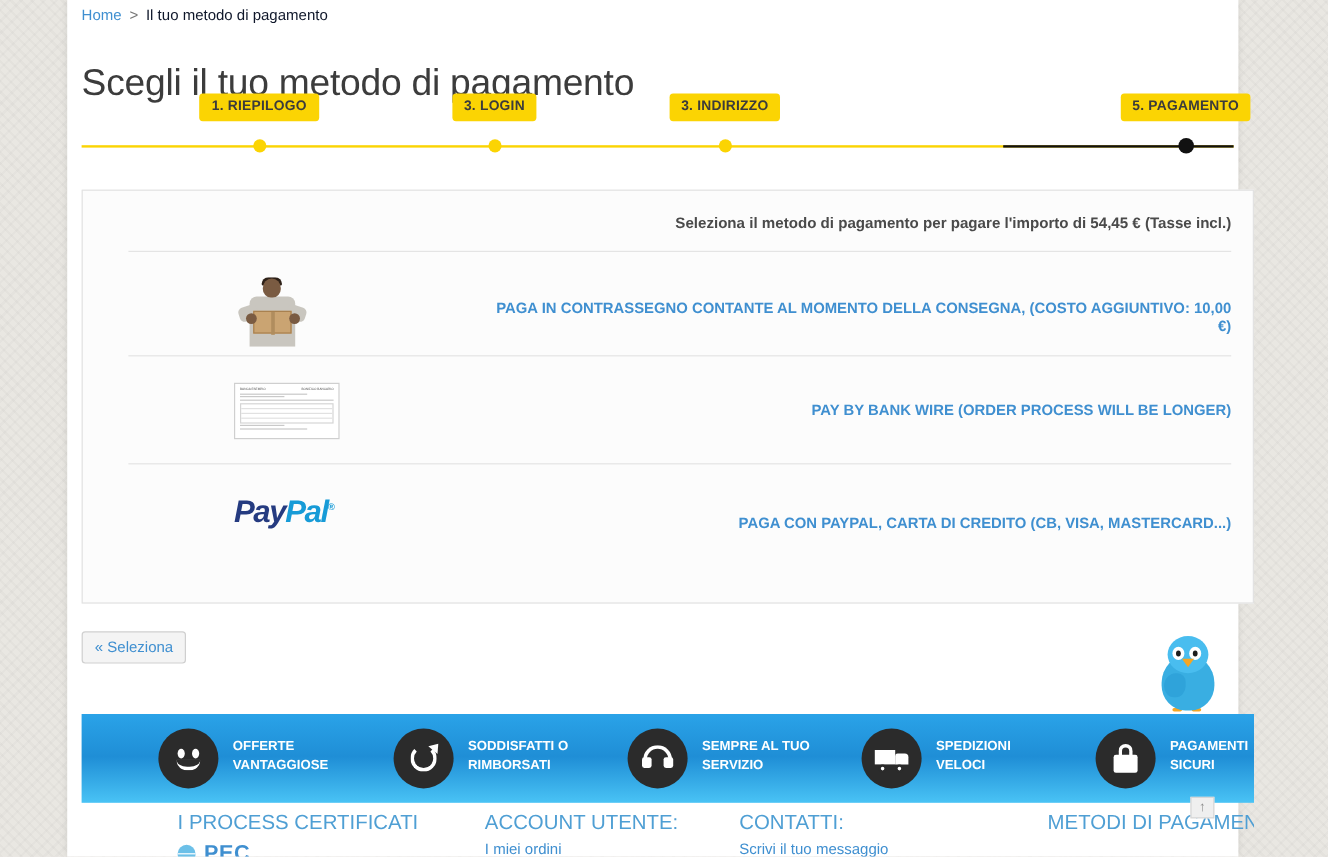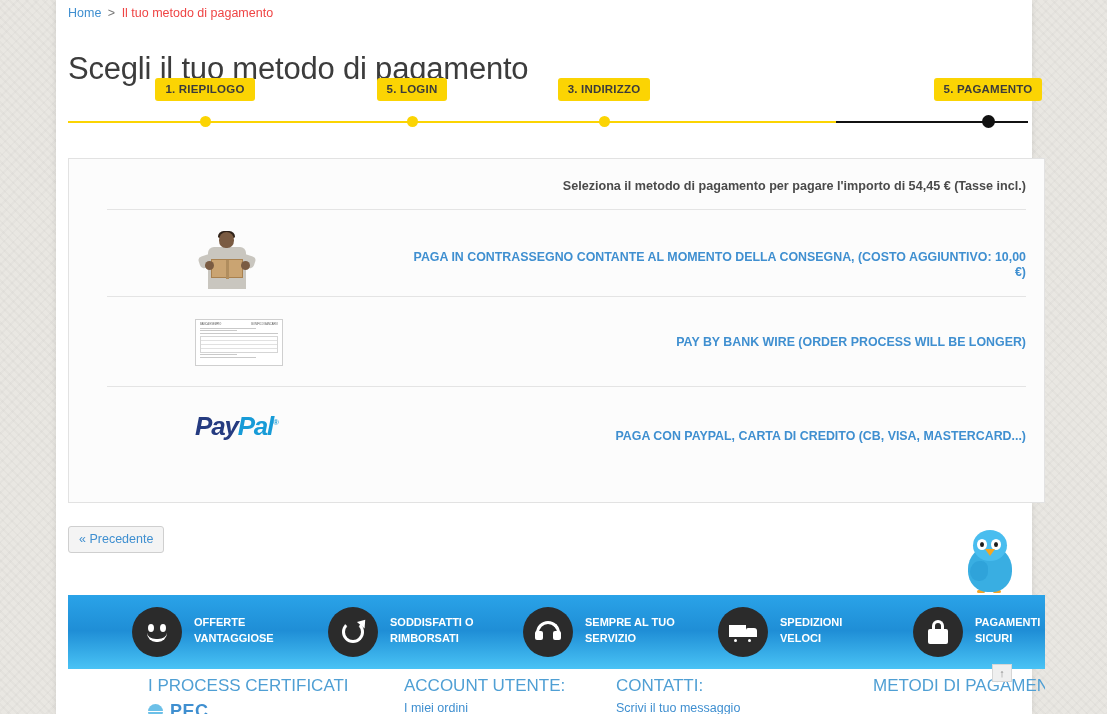--- a/index.html
+++ b/index.html
@@ -30,21 +30,21 @@
   }
   
   .breadcrumb {
     position: absolute; left: 12px; top: 6px;
     font-size: 12.5px; color: #555;
   }
   .breadcrumb a {
     color: #3f8fd0; text-decoration: none;
   }
   .breadcrumb .sep { color: #777; margin: 0 3px; }
-  .breadcrumb .cur { color: #ef4444; }
+  .breadcrumb .cur { color: #0f172a; }
 
   
   .page-title {
     position: absolute; left: 12px; top: 30px;
     font-size: 31px; font-weight: 400; color: #3c3c3c;
     letter-spacing: -0.2px;
   }
 
   
   .steps {
@@ -412,27 +412,27 @@
       <span class="cur">Il tuo metodo di pagamento</span>
     </div>
 
     <h1 class="page-title">Scegli il tuo metodo di pagamento</h1>
 
     <div class="steps">
       <div class="stepline">
         <div class="remain"></div>
       </div>
 
-      <div class="step" style="left:57px; width:160px;">
+      <div class="step" style="left:68px; width:160px;">
         <span class="pill">1. RIEPILOGO</span>
         <span class="dot"></span>
       </div>
 
       <div class="step" style="left:264px; width:160px;">
-        <span class="pill">5. LOGIN</span>
+        <span class="pill">3. LOGIN</span>
         <span class="dot"></span>
       </div>
 
       <div class="step" style="left:456px; width:160px;">
         <span class="pill">3. INDIRIZZO</span>
         <span class="dot"></span>
       </div>
 
 
       <div class="step current" style="left:840px; width:160px;">
@@ -481,21 +481,21 @@
       </div>
 
       <div class="pay-row r3">
         <div class="thumb-paypal">
           <span class="pp-pay">Pay</span><span class="pp-pal">Pal</span><span class="pp-tm">®</span>
         </div>
         <a href="#" class="pay-label">PAGA CON PAYPAL, CARTA DI CREDITO (CB, VISA, MASTERCARD...)</a>
       </div>
     </div>
 
-    <button class="btn-prev">« Precedente</button>
+    <button class="btn-prev">« Seleziona</button>
 
     <div class="bird">
       <div class="bird-foot-l"></div>
       <div class="bird-foot-r"></div>
       <div class="bird-body"></div>
       <div class="bird-wing"></div>
       <div class="bird-head"></div>
       <div class="bird-eye-l"></div>
       <div class="bird-eye-r"></div>
       <div class="bird-beak"></div>

